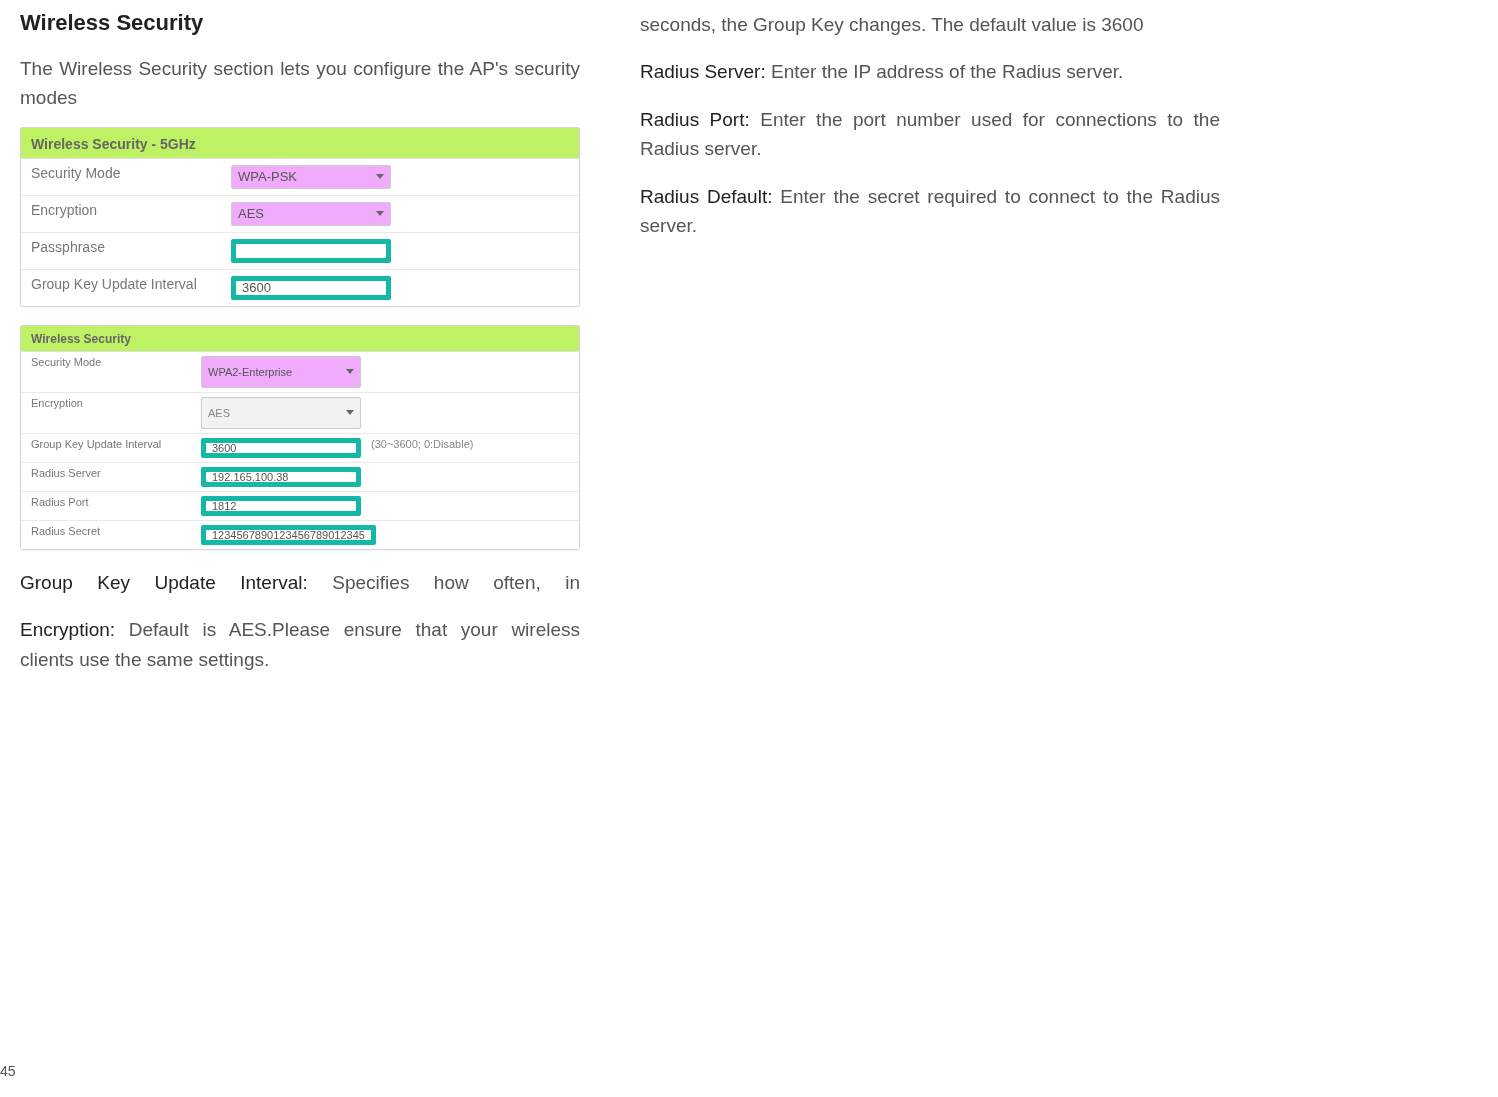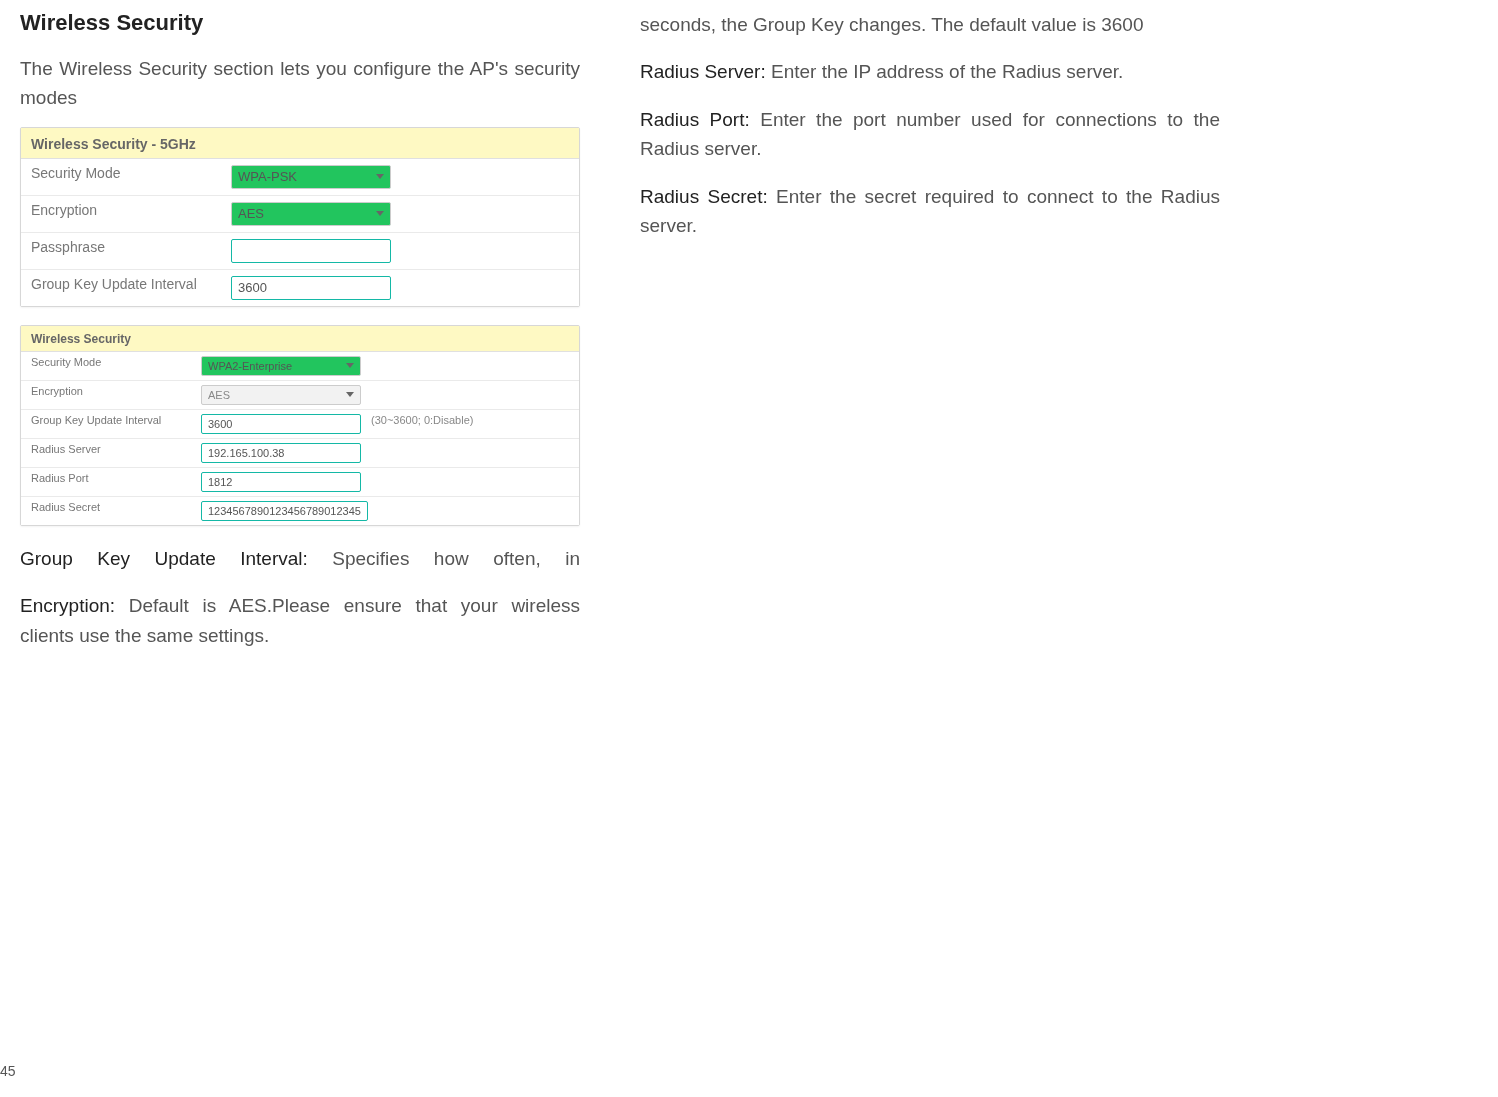--- a/index.html
+++ b/index.html
@@ -43,21 +43,21 @@
     background: #fafafa;
     margin-bottom: 18px;
     box-shadow: 0 1px 2px rgba(0,0,0,0.05);
   }
   .panel-title {
     font-size: 14px;
     font-weight: 700;
     color: #666;
     padding: 8px 10px 6px;
     border-bottom: 1px solid #e0e0e0;
-    background: #fef9c3;
+    background: #bef264;
   }
   .panel-title.small { font-size: 12px; padding: 6px 10px 5px; }
   .form-row {
     display: flex;
     align-items: flex-start;
     border-bottom: 1px solid #eaeaea;
     padding: 6px 10px;
     background: #fff;
   }
   .form-row:last-child { border-bottom: none; }
@@ -69,40 +69,40 @@
   }
   .form-label.small { flex: 0 0 170px; font-size: 11px; }
   .form-control {
     flex: 0 0 160px;
   }
   .form-control.small { flex: 0 0 160px; }
   .select {
     display: flex;
     align-items: center;
     justify-content: space-between;
-    background: #22c55e;
+    background: #f0abfc;
     border: 1px solid #ccc;
     border-radius: 2px;
     height: 24px;
     padding: 0 6px;
     font-size: 13px;
     color: #555;
     cursor: pointer;
   }
-  .select.small { height: 20px; font-size: 11px; }
+  .select.small { height: 32px; font-size: 11px; }
   .select.disabled { background: #f2f2f2; color:#888; }
   .caret {
     width: 0; height: 0;
     border-left: 4px solid transparent;
     border-right: 4px solid transparent;
     border-top: 5px solid #666;
   }
   .input {
     background: #fff;
-    border: 1px solid #14b8a6;
+    border: 5px solid #14b8a6;
     border-radius: 2px;
     height: 24px;
     padding: 0 6px;
     font-size: 13px;
     color: #555;
     display: flex;
     align-items: center;
   }
   .input.small { height: 20px; font-size: 11px; }
   .hint {
@@ -260,18 +260,18 @@
 
     <p class="def">
       <span class="term">Radius Server: </span><span>Enter the IP address of the Radius server.</span>
     </p>
 
     <p class="def">
       <span class="term">Radius Port: </span><span>Enter the port number used for connections to the Radius server.</span>
     </p>
 
     <p class="def">
-      <span class="term">Radius Secret: </span><span>Enter the secret required to connect to the Radius server.</span>
+      <span class="term">Radius Default: </span><span>Enter the secret required to connect to the Radius server.</span>
     </p>
   </div>
 </div>
 
 <div class="page-number">45</div>
 
 </body></html>

